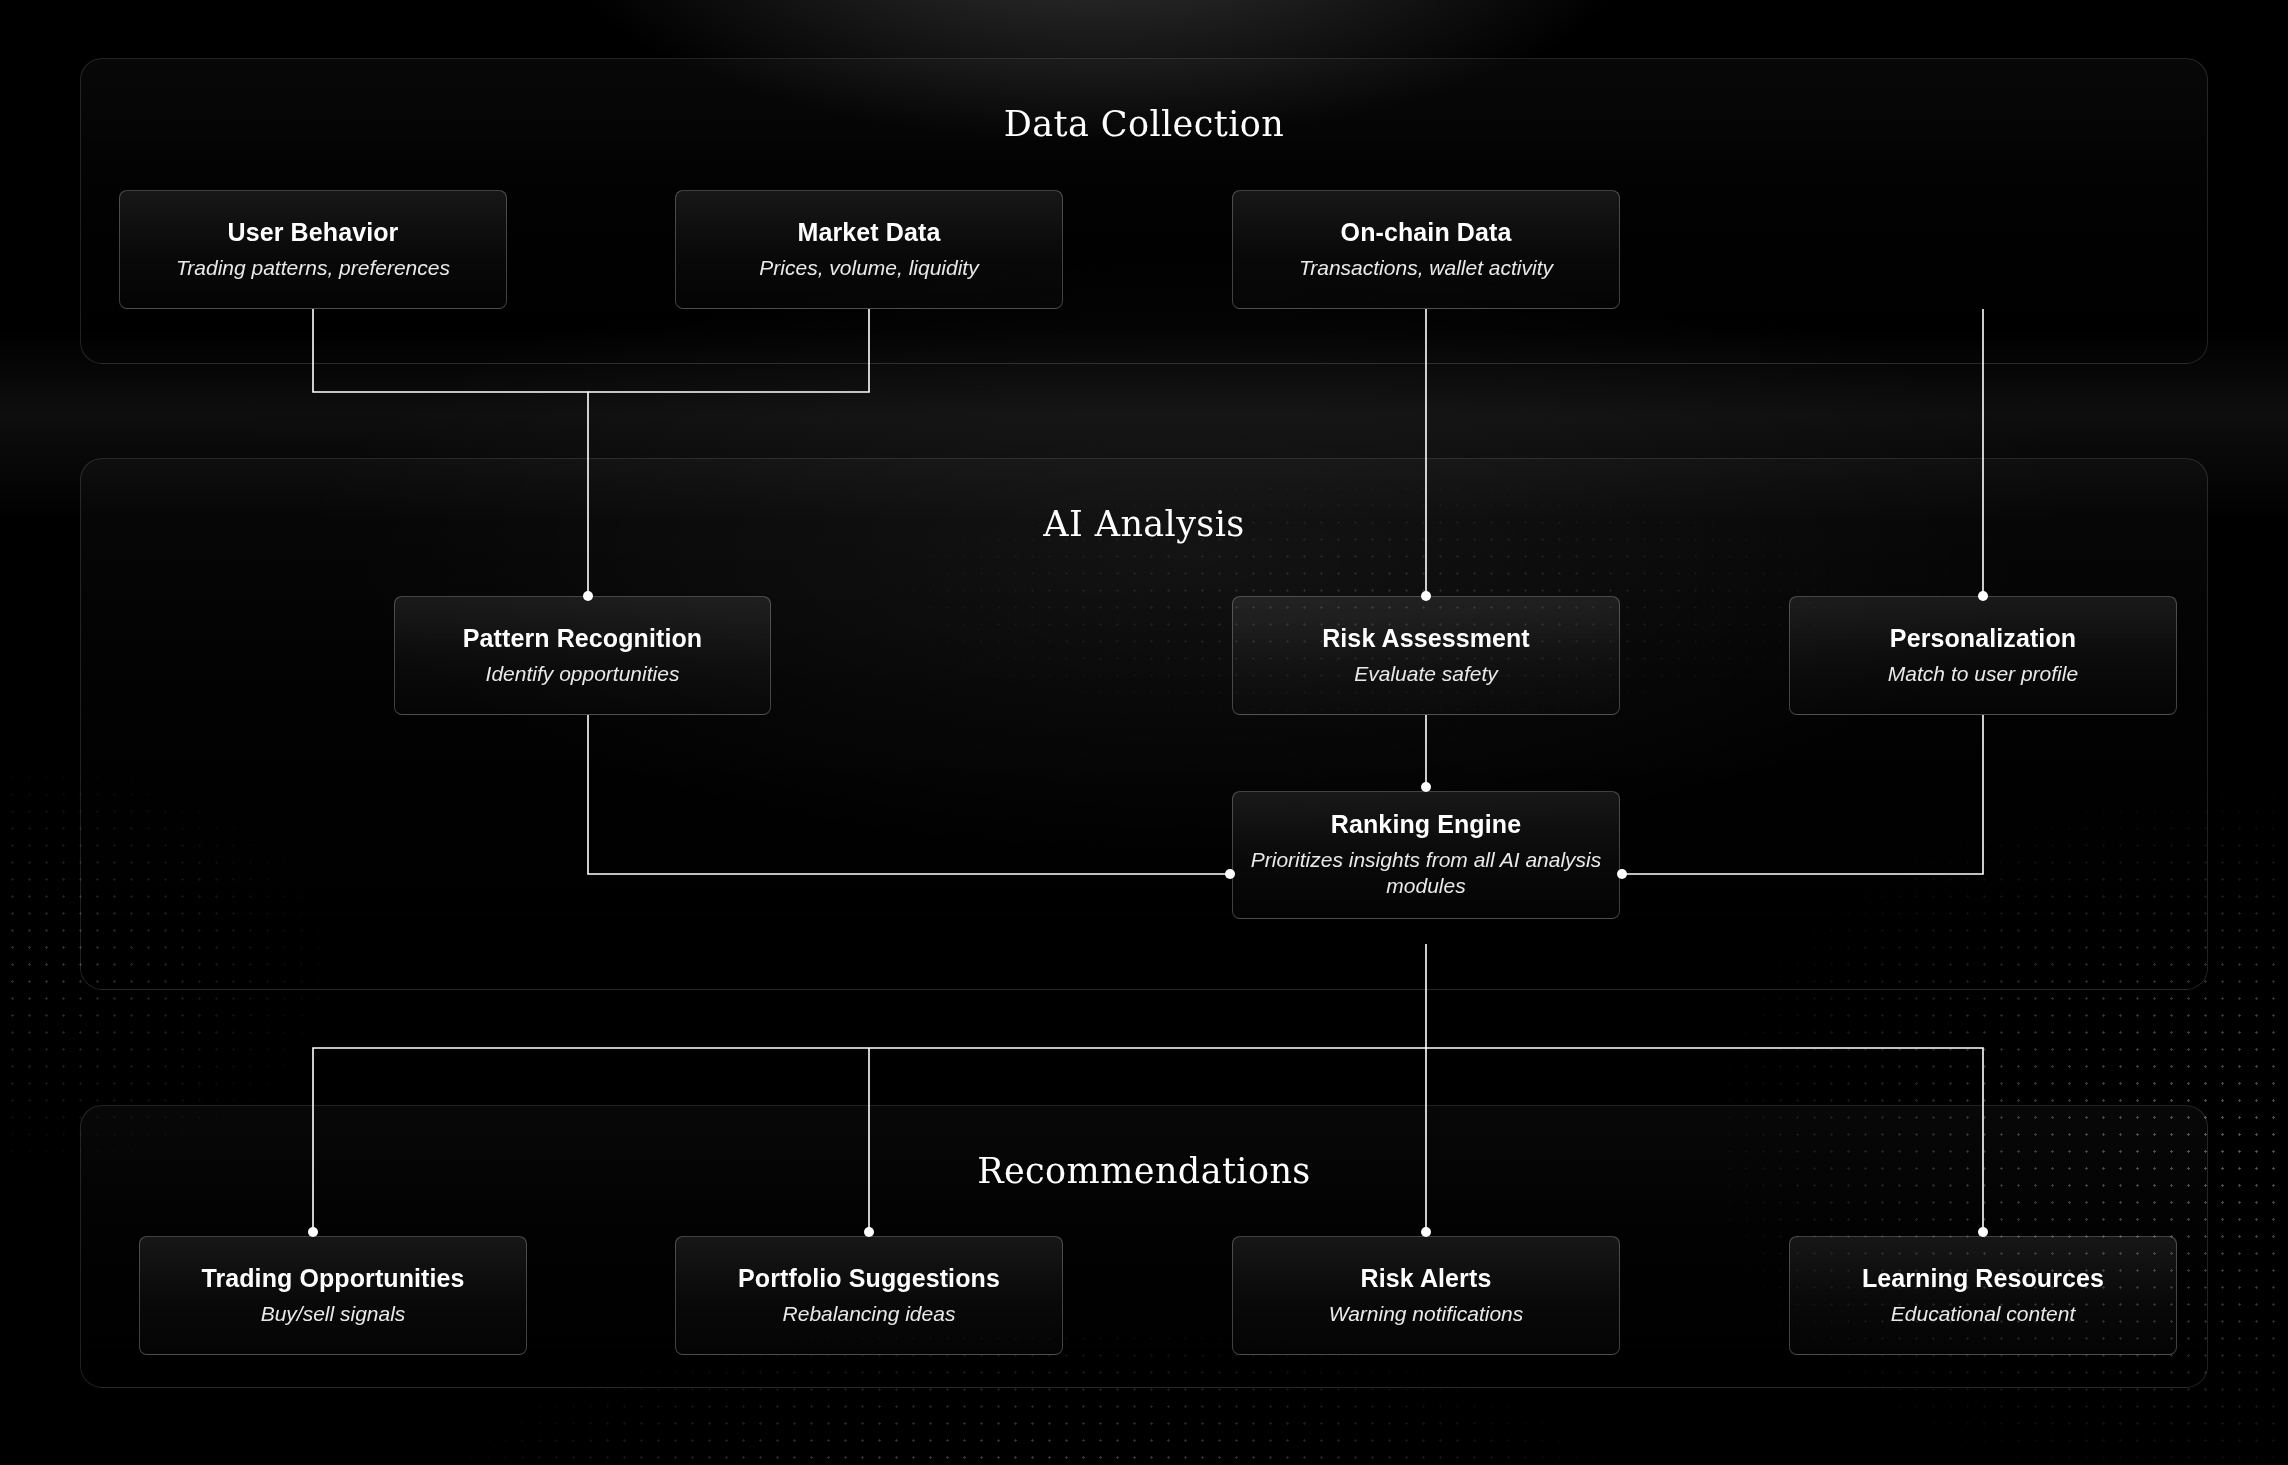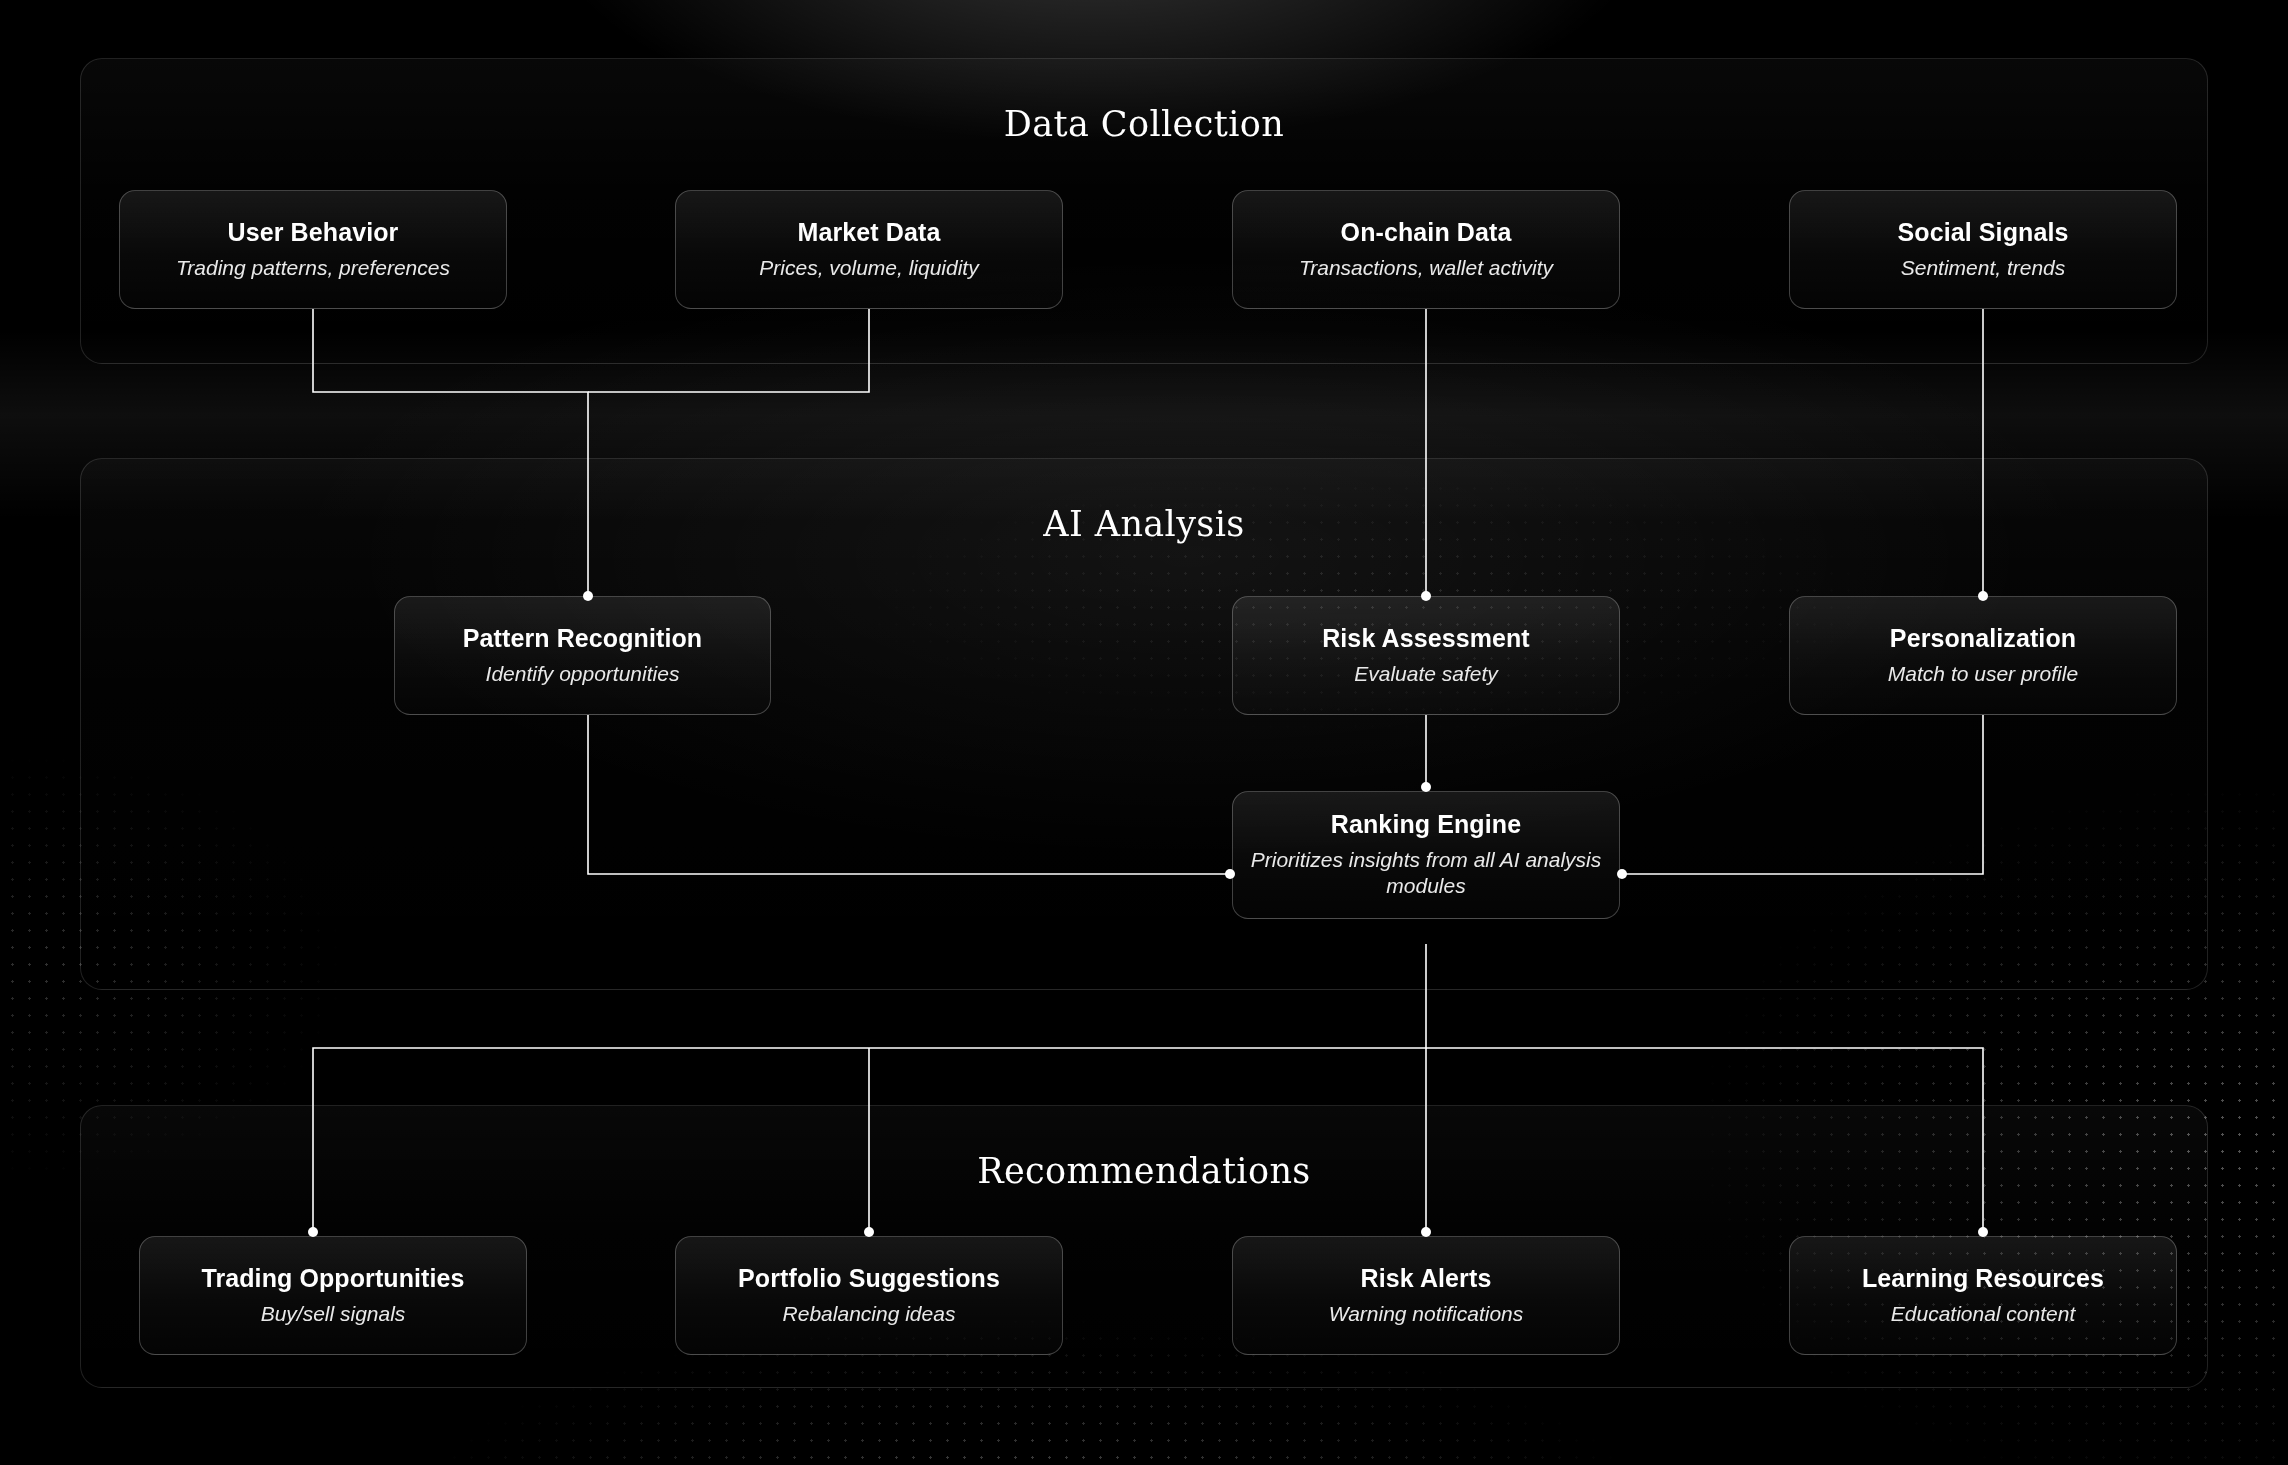--- a/index.html
+++ b/index.html
@@ -79,21 +79,21 @@
 
   #group-collection { left: 80px;  top: 58px;   width: 2128px; height: 306px; }
   #group-analysis   { left: 80px;  top: 458px;  width: 2128px; height: 532px; }
   #group-recs       { left: 80px;  top: 1105px; width: 2128px; height: 283px; }
 
   
   .node {
     position: absolute;
     box-sizing: border-box;
     border: 1px solid rgba(255,255,255,0.24);
-    border-radius: 16px;
+    border-radius: 8px;
     background: linear-gradient(180deg, rgba(255,255,255,0.085) 0%, rgba(255,255,255,0.035) 55%, rgba(255,255,255,0.015) 100%);
     display: flex;
     flex-direction: column;
     align-items: center;
     justify-content: center;
     text-align: center;
     padding: 6px 10px;
   }
   .node .n-title {
     font-size: 25px;
@@ -195,24 +195,20 @@
     <div class="n-sub">Trading patterns, preferences</div>
   </div>
   <div class="node" id="node-market-data">
     <div class="n-title">Market Data</div>
     <div class="n-sub">Prices, volume, liquidity</div>
   </div>
   <div class="node" id="node-onchain-data">
     <div class="n-title">On-chain Data</div>
     <div class="n-sub">Transactions, wallet activity</div>
   </div>
-  <div class="node" id="node-social">
-    <div class="n-title">Social Signals</div>
-    <div class="n-sub">Sentiment, trends</div>
-  </div>
 
   <div class="group" id="group-analysis">
     <div class="group-title" style="top:45px;">AI Analysis</div>
   </div>
 
   <div class="node" id="node-pattern">
     <div class="n-title">Pattern Recognition</div>
     <div class="n-sub">Identify opportunities</div>
   </div>
   <div class="node" id="node-risk">

